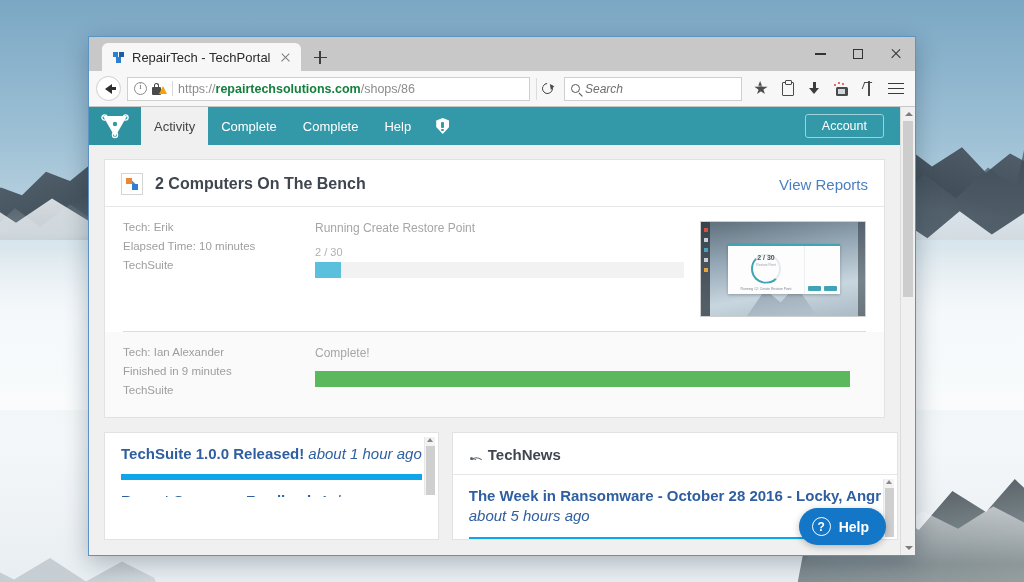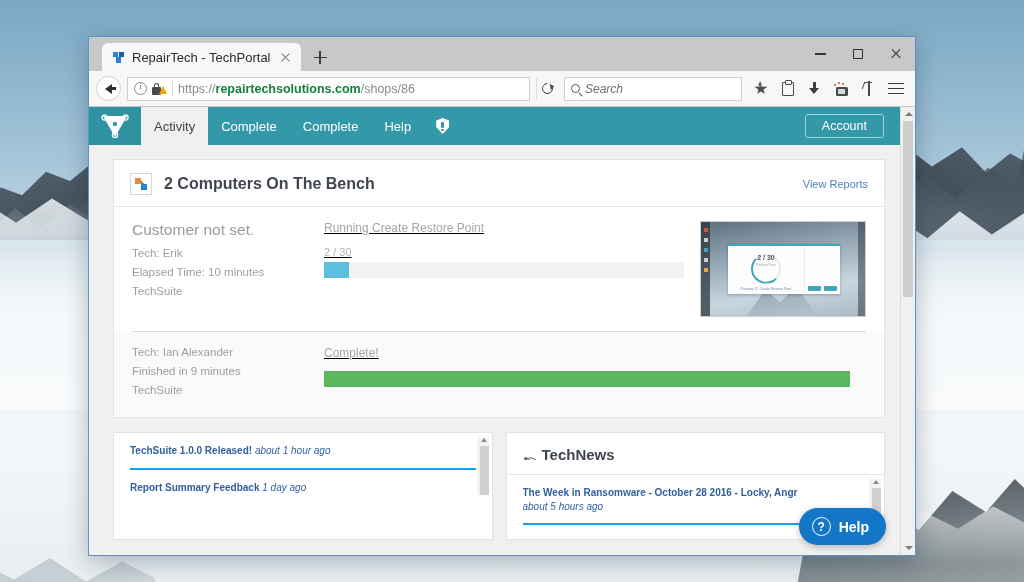--- a/index.html
+++ b/index.html
@@ -299,21 +299,21 @@
     content: ""; position: absolute; left: 5px; top: 10.5px; width: 3px; height: 2.2px;
     background: #3399a8; border-radius: 1px;
   }
   .account-btn {
     position: absolute; right: 16px; top: 7px; height: 24px; padding: 0 16px;
     border: 1px solid #9fd2da; color: #fff; font-size: 12.5px; border-radius: 3px;
     display: flex; align-items: center;
   }
 
   
-  .pagebody { background: #f0f0f0; padding: 14px 15px 0 24px; height: calc(100% - 38px); overflow: hidden; }
+  .pagebody { background: #f0f0f0; padding: 14px 15px 0 15px; height: calc(100% - 38px); overflow: hidden; }
 
   .card { background: #fff; border: 1px solid #e2e2e2; }
 
   .card-head {
     display: flex; align-items: center; padding: 13px 16px 11px 16px;
     border-bottom: 1px solid #e6e6e6;
   }
   .head-ico-box {
     width: 22px; height: 22px; border: 1px solid #d5d5d5; flex: 0 0 22px;
     position: relative; margin-right: 12px; background: #fff;
@@ -322,29 +322,29 @@
     position: absolute; left: 4px; top: 4px; width: 6px; height: 6px; background: #e8883a;
   }
   .head-ico-box .sq-b {
     position: absolute; left: 10px; top: 10px; width: 6px; height: 6px; background: #2f7fd0;
   }
   .head-ico-box .lnk {
     position: absolute; left: 8px; top: 8px; width: 6px; height: 1.6px;
     background: #7a7a7a; transform: rotate(45deg);
   }
   .card-title { font-size: 16px; font-weight: 700; color: #3f4650; flex: 1 1 auto; }
-  .link-right { font-size: 11px; color: #4a7fc1; }
+  .link-right { font-size: 15px; color: #4a7fc1; }
 
   .act-row { display: flex; padding: 14px 18px 14px 18px; }
   .act-row.alt { background: #fafafa; }
   .act-col-info { width: 192px; flex: 0 0 192px; }
   .act-name { font-size: 15.5px; color: #9a9a9a; margin-bottom: 8px; font-weight: 400; }
   .act-name.dark { color: #8d8d8d; }
   .act-line { font-size: 11.5px; color: #9e9e9e; margin-bottom: 7px; }
-  .act-col-prog { flex: 1 1 auto; padding-right: 16px; text-decoration: underline; }
+  .act-col-prog { flex: 1 1 auto; padding-right: 16px; }
   .prog-label { font-size: 12px; color: #a6a6a6; margin-bottom: 11px; }
   .prog-count { font-size: 11px; color: #b0b0b0; margin-bottom: 4px; }
   .progbar { height: 16px; background: #f2f2f2; width: 100%; position: relative; overflow: hidden; }
   .progfill { height: 100%; background: #5bc0de; }
   .progfill.green { background: #5cb85c; }
   .act-col-thumb { width: 166px; flex: 0 0 166px; }
   .thumb {
     width: 166px; height: 96px; position: relative; overflow: hidden;
     background: linear-gradient(170deg, #5f6f7c 0%, #93a6b4 35%, #c8d6df 70%, #aab9c4 100%);
     border: 1px solid #cfcfcf;
@@ -415,21 +415,21 @@
     position: absolute; left: 1px; bottom: 1px; border: 1.5px solid #5a6470;
     border-right-color: transparent; border-bottom-color: transparent;
     border-radius: 9px 0 0 0; transform: rotate(45deg); transform-origin: left bottom;
   }
   .rss .a1 { width: 5px; height: 5px; }
   .rss .a2 { width: 9px; height: 9px; }
   .feed-title { font-size: 15px; font-weight: 700; color: #3f4650; flex: 1 1 auto; }
   .feed-link { font-size: 12.5px; color: #4a7fc1; }
   .feed-list { padding: 0 16px; position: relative; height: 64px; overflow: hidden; }
   .feed-item {
-    padding: 11px 0 10px 0; border-bottom: 2px solid #0ea5e9; font-size: 10px; line-height: 1.35;
+    padding: 11px 0 10px 0; border-bottom: 6px solid #0ea5e9; font-size: 15px; line-height: 1.35;
     white-space: nowrap; overflow: hidden;
   }
   .feed-item b { color: #2f5fa0; font-weight: 700; }
   .feed-item em { color: #2f5fa0; font-style: italic; font-weight: 400; }
   .feed-item .wrapline { display: block; white-space: nowrap; }
   .inner-sb {
     position: absolute; right: 3px; top: 4px; bottom: 2px; width: 11px; background: #f3f3f3;
     border-left: 1px solid #e8e8e8;
   }
   .inner-sb .up {
@@ -605,21 +605,20 @@
               <span class="lnk"></span>
                 <span class="sq-o"></span>
                 <span class="sq-b"></span>
             </span>
             <span class="card-title">2 Computers On The Bench</span>
             <span class="link-right">View Reports</span>
           </div>
 
           <div class="act-row">
             <div class="act-col-info">
-              <div class="act-name">Customer not set.</div>
               <div class="act-line">Tech: Erik</div>
               <div class="act-line">Elapsed Time: 10 minutes</div>
               <div class="act-line">TechSuite</div>
             </div>
             <div class="act-col-prog">
               <div class="prog-label">Running Create Restore Point</div>
               <div class="prog-count">2 / 30</div>
               <div class="progbar">
                 <div class="progfill" style="width:7%"></div>
               </div>

